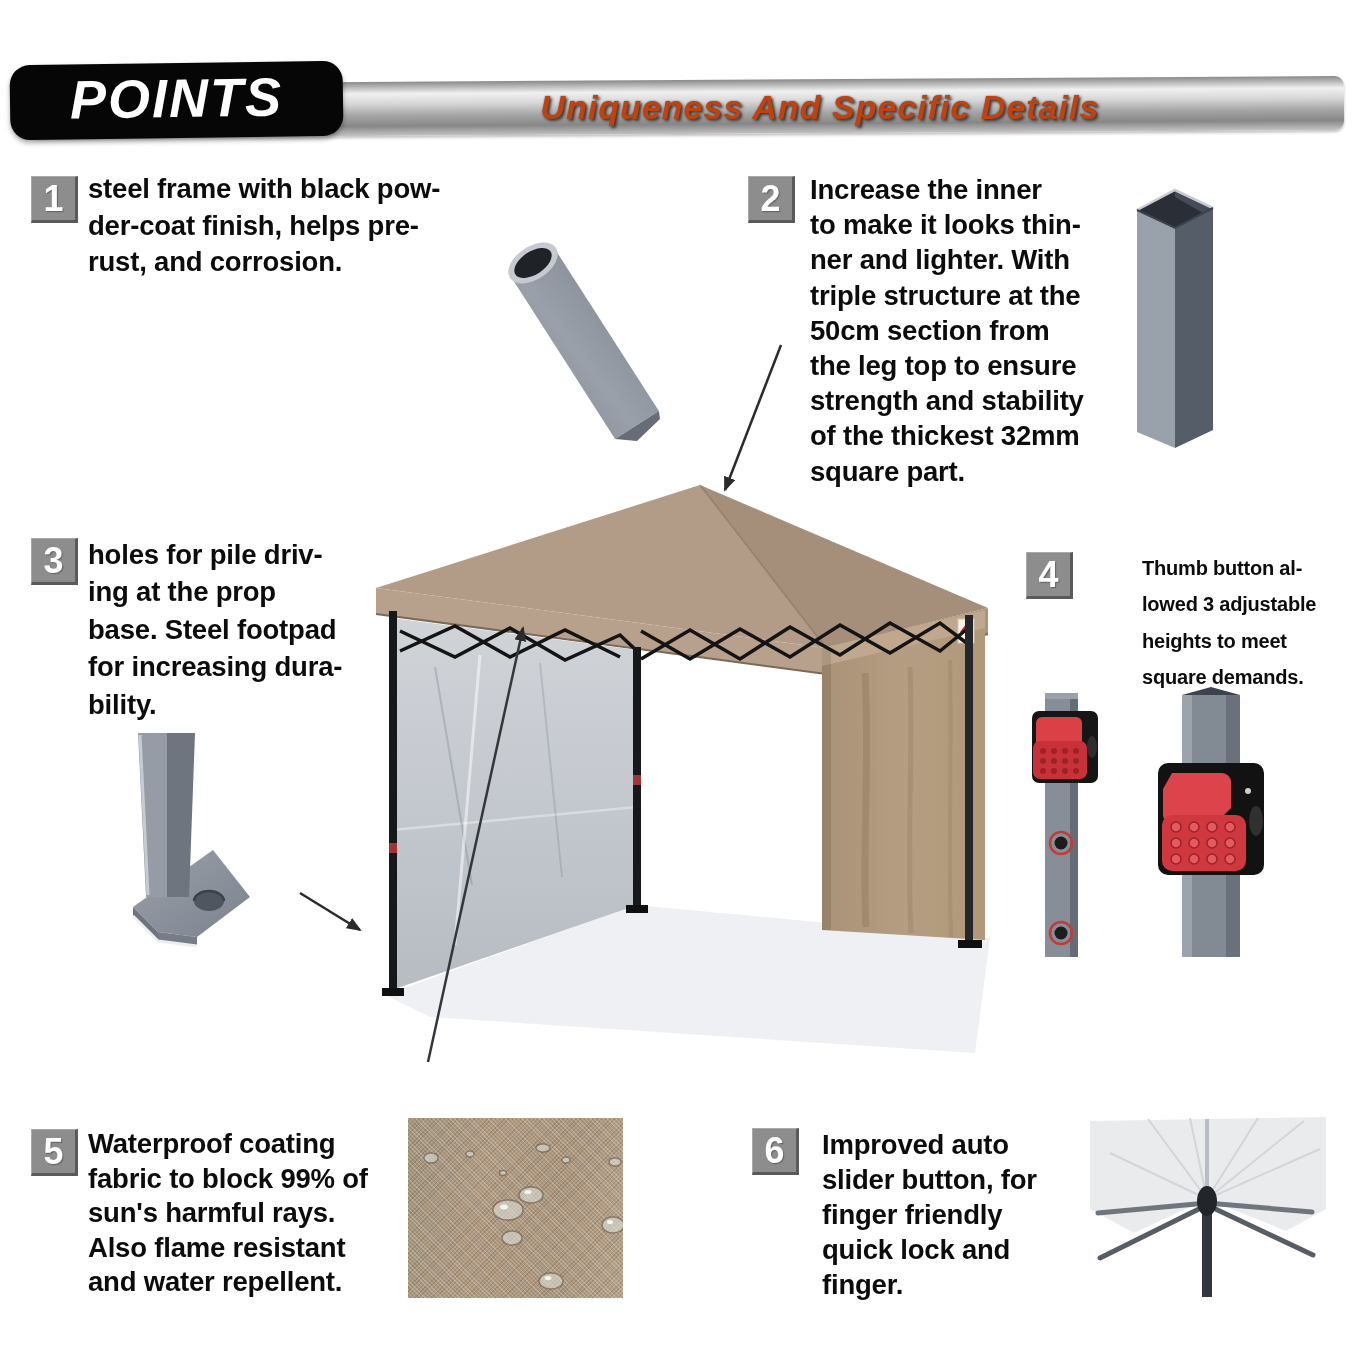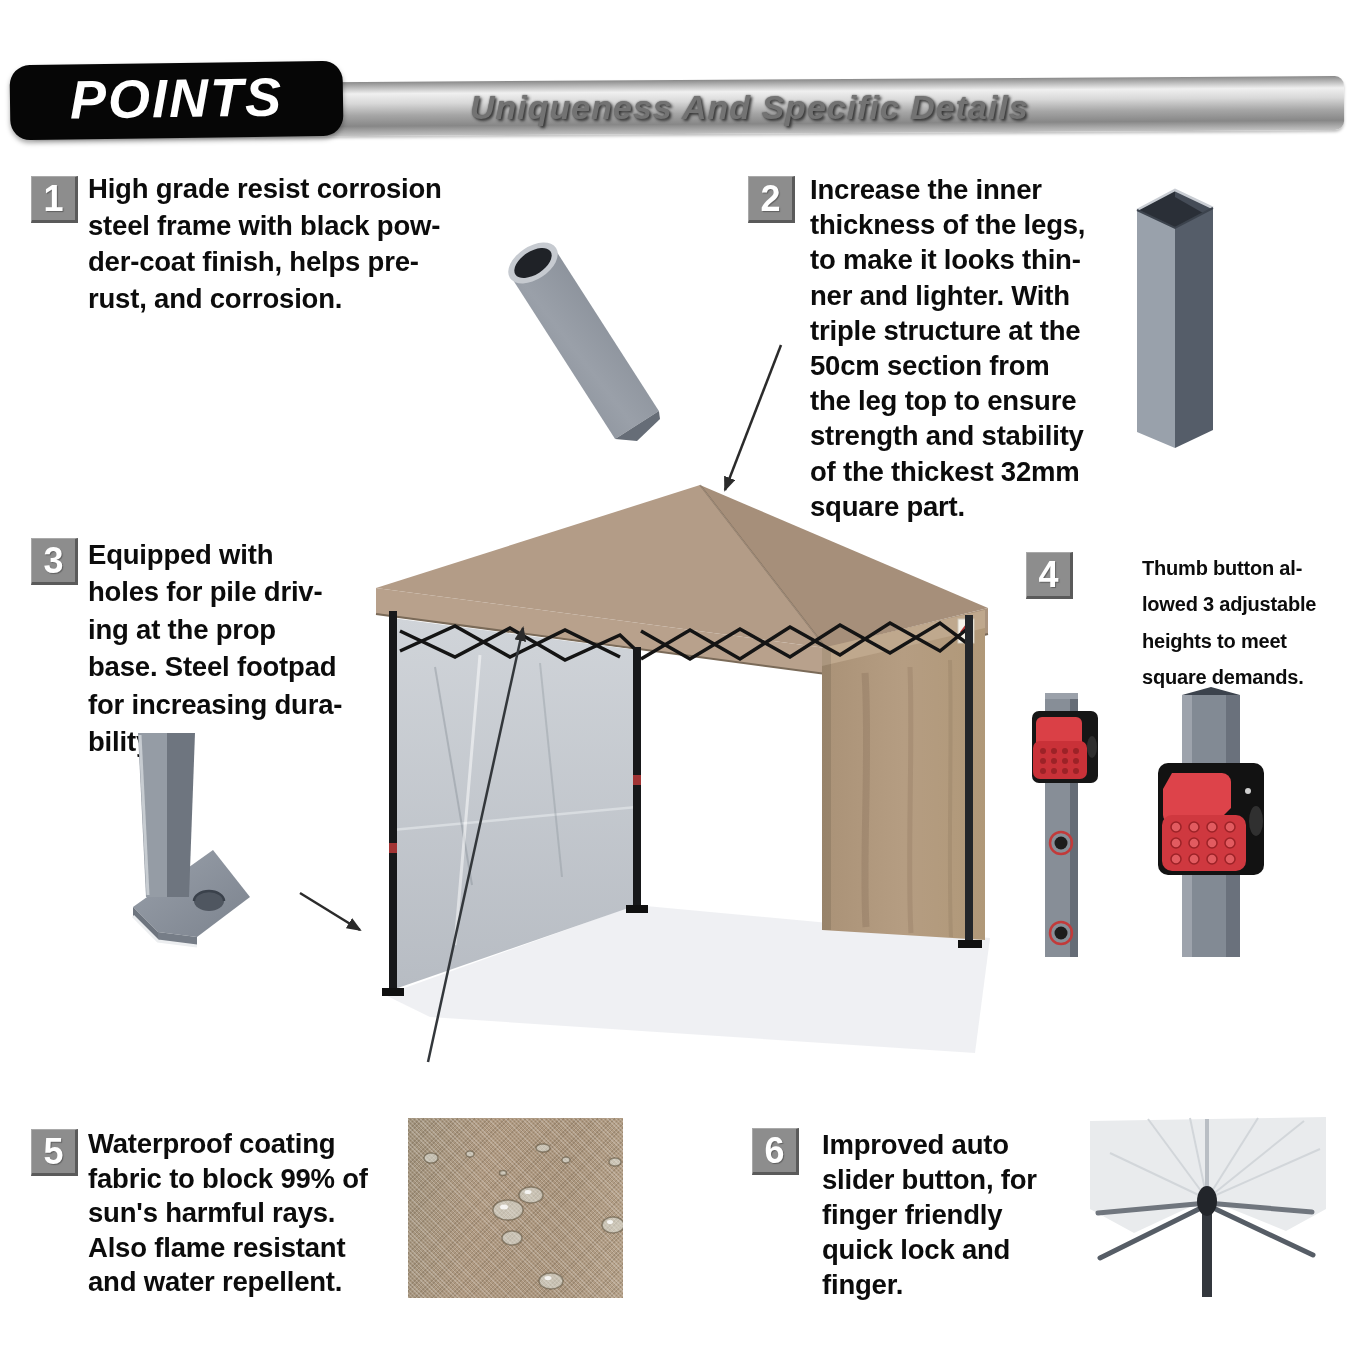--- a/index.html
+++ b/index.html
@@ -5,22 +5,22 @@
   * { margin:0; padding:0; box-sizing:border-box; }
   html,body { width:1361px; height:1361px; background:#ffffff;
     font-family:"Liberation Sans", sans-serif; position:relative; overflow:hidden; }
   .abs { position:absolute; }
 
   
   .banner-bar { position:absolute; left:28px; top:80px; width:1316px; height:54px;
     border-radius:9px; transform:rotate(-0.35deg);
     background:linear-gradient(180deg,#8a8a8a 0%,#f0f0f0 22%,#d8d8d8 40%,#a6a6a6 62%,#878787 82%,#c3c3c3 100%);
     box-shadow:0 2px 3px rgba(0,0,0,.25); }
-  .banner-title { position:absolute; left:470px; top:88px; width:700px; text-align:left;
-    font-size:34px; font-weight:700; font-style:italic; color:#737373; letter-spacing:1px;
+  .banner-title { position:absolute; left:470px; top:88px; width:700px; text-align:center;
+    font-size:34px; font-weight:700; font-style:italic; color:#c2410c; letter-spacing:1px;
     text-shadow:2px 2px 3px rgba(45,45,45,.9), 0 0 2px rgba(70,70,70,.7); }
   .points-box { position:absolute; left:10px; top:63px; width:333px; height:75px;
     background:#060606; border-radius:20px; transform:rotate(-0.8deg);
     display:flex; align-items:center; justify-content:center;
     box-shadow:0 3px 5px rgba(0,0,0,.35); }
   .points-label { font-size:54px; font-weight:700; font-style:italic; color:#ffffff;
     letter-spacing:2px; padding-bottom:6px; }
 
   
   .badge { position:absolute; width:47px; height:47px; background:#8d8d8d;
@@ -48,43 +48,40 @@
 <body>
 
 <div class="banner-bar"></div>
 <div class="banner-title">Uniqueness And Specific Details</div>
 <div class="points-box">
   <span class="points-label">POINTS</span>
 </div>
 
 <div class="badge" style="left:31px;top:176px;">1</div>
 <div class="pt-lines" style="left:88px;top:171px;font-size:27.5px;line-height:36.6px;">
-  <div>High grade resist corrosion</div>
   <div>steel frame with black pow-</div>
   <div>der-coat finish, helps pre-</div>
   <div>rust, and corrosion.</div>
 </div>
 
 <div class="badge" style="left:748px;top:176px;">2</div>
 <div class="pt-lines" style="left:810px;top:172px;font-size:27.5px;line-height:35.2px;">
   <div>Increase the inner</div>
-  <div>thickness of the legs,</div>
   <div>to make it looks thin-</div>
   <div>ner and lighter. With</div>
   <div>triple structure at the</div>
   <div>50cm section from</div>
   <div>the leg top to ensure</div>
   <div>strength and stability</div>
   <div>of the thickest 32mm</div>
   <div>square part.</div>
 </div>
 
 <div class="badge" style="left:31px;top:538px;">3</div>
 <div class="pt-lines" style="left:88px;top:536px;font-size:27.5px;line-height:37.4px;">
-  <div>Equipped with</div>
   <div>holes for pile driv-</div>
   <div>ing at the prop</div>
   <div>base. Steel footpad</div>
   <div>for increasing dura-</div>
   <div>bility.</div>
 </div>
 
 <div class="badge" style="left:1026px;top:552px;">4</div>
 <div class="pt-lines" style="left:1142px;top:550px;font-size:20px;line-height:36.3px;">
   <div>Thumb button al-</div>

